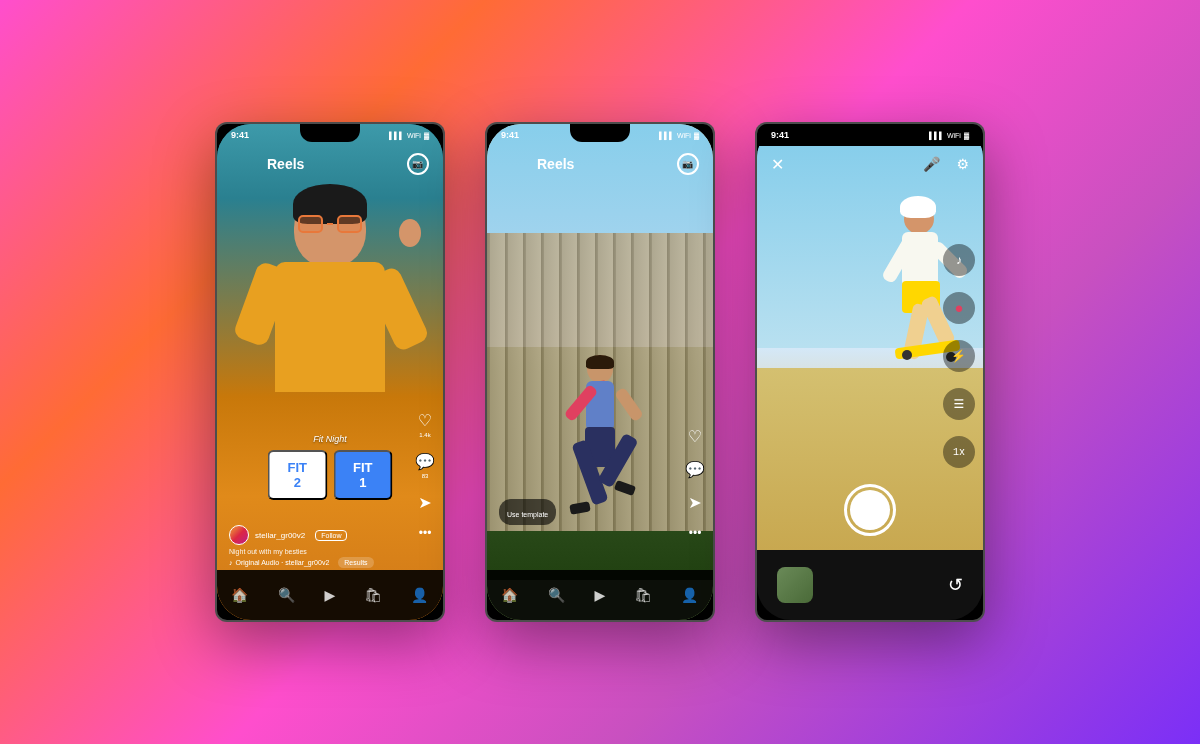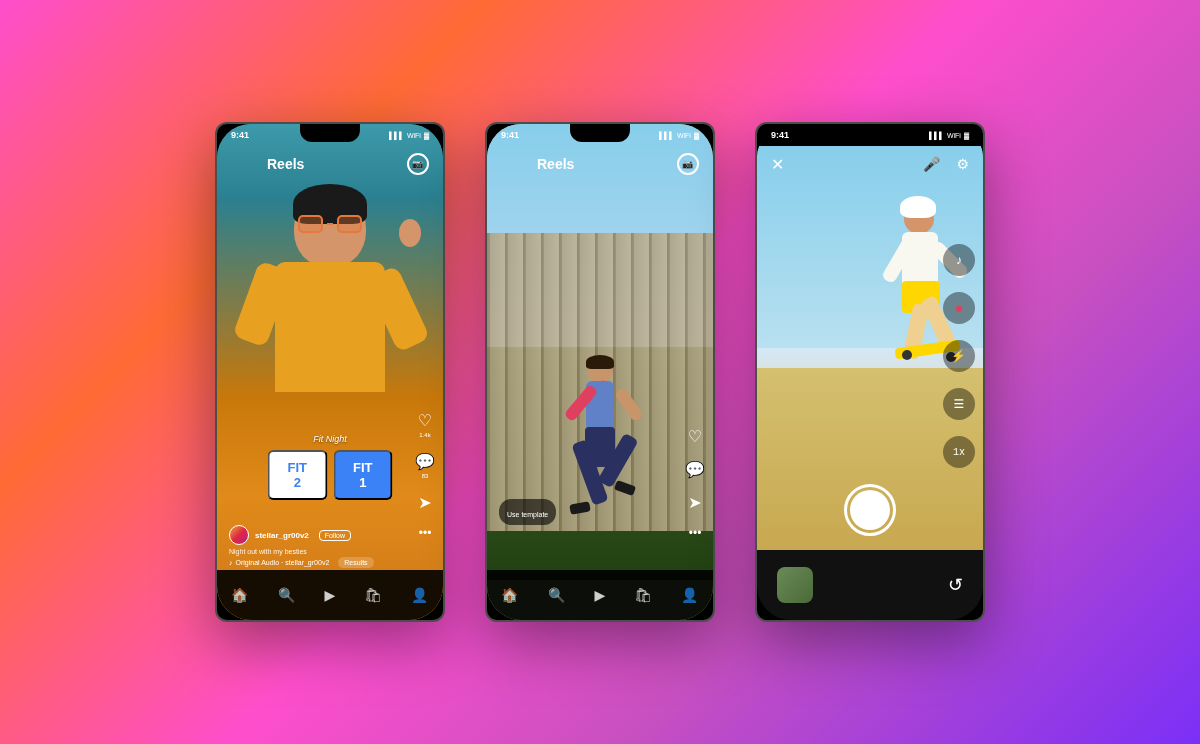--- a/index.html
+++ b/index.html
@@ -180,21 +180,21 @@
       width: 20px;
       height: 20px;
       border-radius: 50%;
       background: linear-gradient(135deg, #f09433, #e6683c, #dc2743, #cc2366, #bc1888);
       border: 1px solid #fff;
     }
 
     .username {
       font-size: 8px;
       color: #fff;
-      font-weight: 700;
+      font-weight: 400;
     }
 
     .follow-btn {
       font-size: 7px;
       color: #fff;
       border: 1px solid #fff;
       border-radius: 4px;
       padding: 1px 5px;
       margin-left: 4px;
     }

